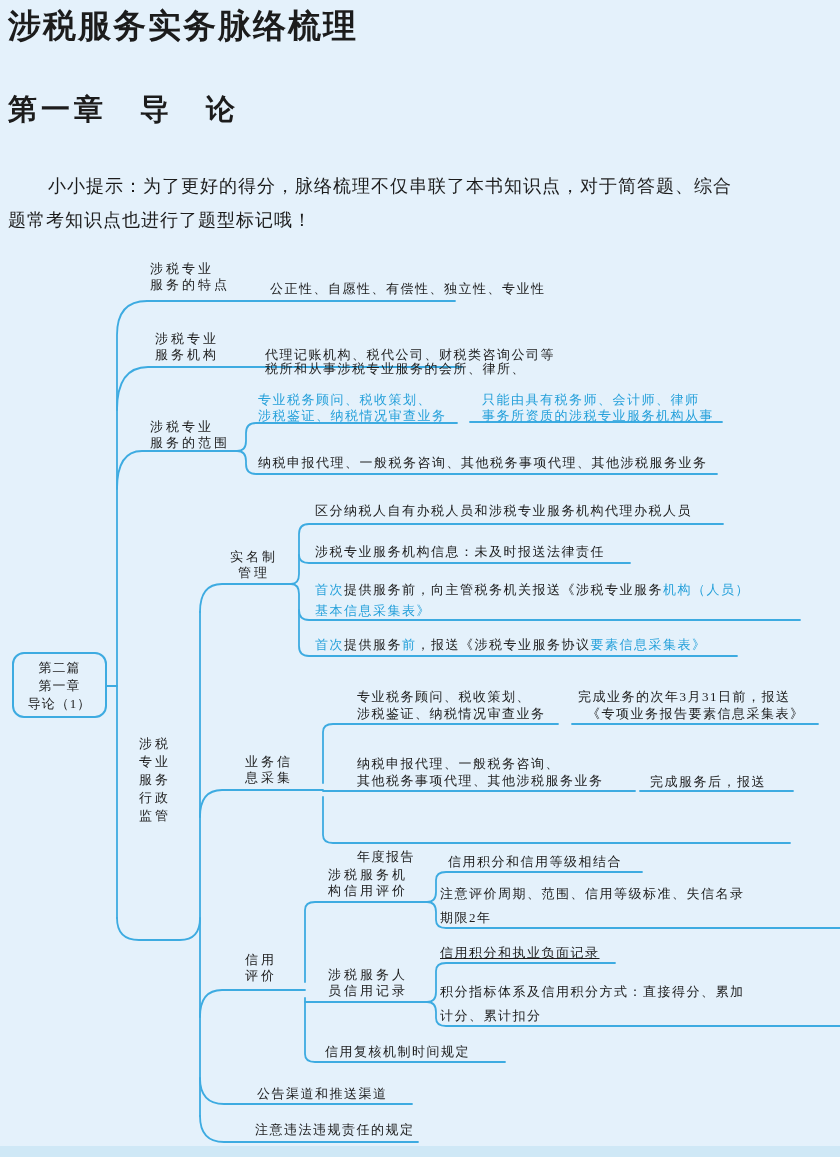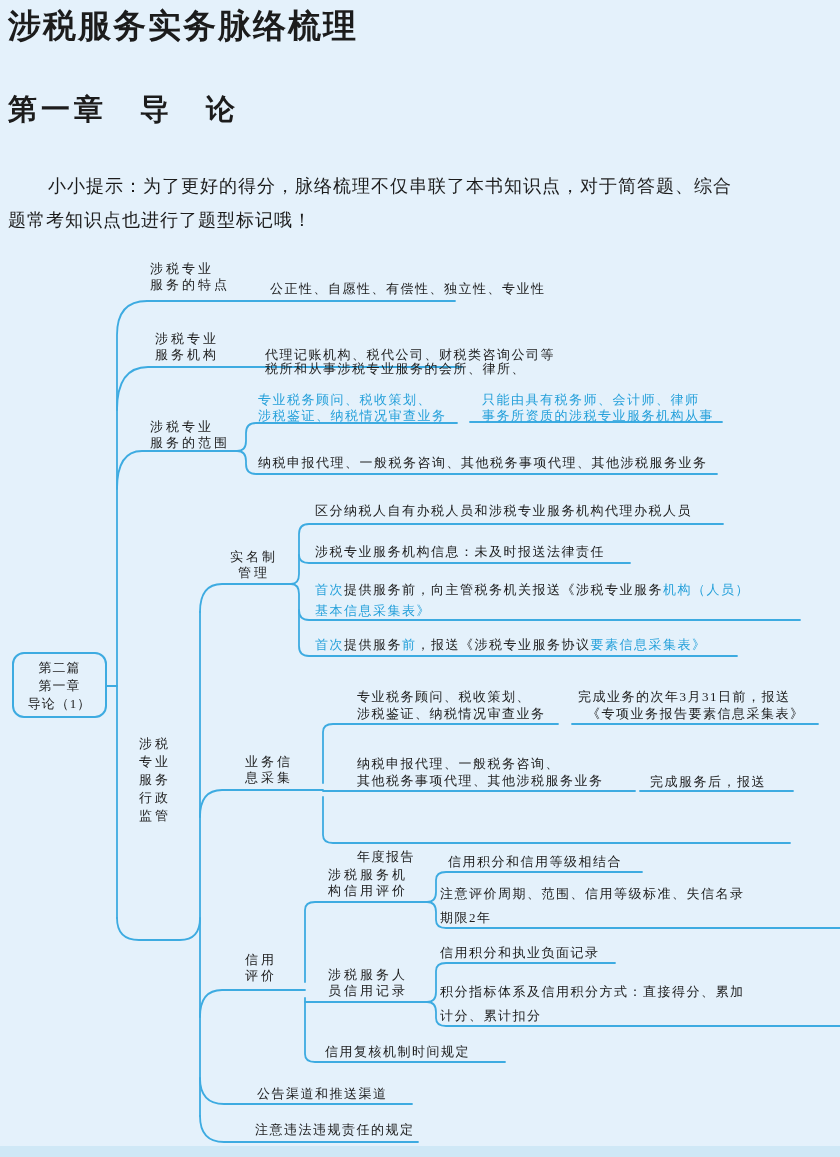--- a/index.html
+++ b/index.html
@@ -127,21 +127,21 @@
 
   <div class="t lbl" style="left:245px;top:952px;">信用</div>
   <div class="t lbl" style="left:245px;top:968px;">评价</div>
   <div class="t lbl" style="left:328px;top:867px;">涉税服务机</div>
   <div class="t lbl" style="left:328px;top:883px;">构信用评价</div>
   <div class="t" style="left:448px;top:854px;">信用积分和信用等级相结合</div>
   <div class="t" style="left:440px;top:886px;">注意评价周期、范围、信用等级标准、失信名录</div>
   <div class="t" style="left:440px;top:910px;">期限2年</div>
   <div class="t lbl" style="left:328px;top:967px;">涉税服务人</div>
   <div class="t lbl" style="left:328px;top:983px;">员信用记录</div>
-  <div class="t" style="left:440px;top:945px;">信用积分和执业负面记录</div>
+  <div class="t" style="left:440px;top:945px;text-decoration:underline;">信用积分和执业负面记录</div>
   <div class="t" style="left:440px;top:984px;">积分指标体系及信用积分方式：直接得分、累加</div>
   <div class="t" style="left:440px;top:1008px;">计分、累计扣分</div>
   <div class="t" style="left:325px;top:1044px;">信用复核机制时间规定</div>
 
   <div class="t" style="left:257px;top:1086px;">公告渠道和推送渠道</div>
   <div class="t" style="left:255px;top:1122px;">注意违法违规责任的规定</div>
 
   <div class="bottom-strip"></div>
 </div>
 

